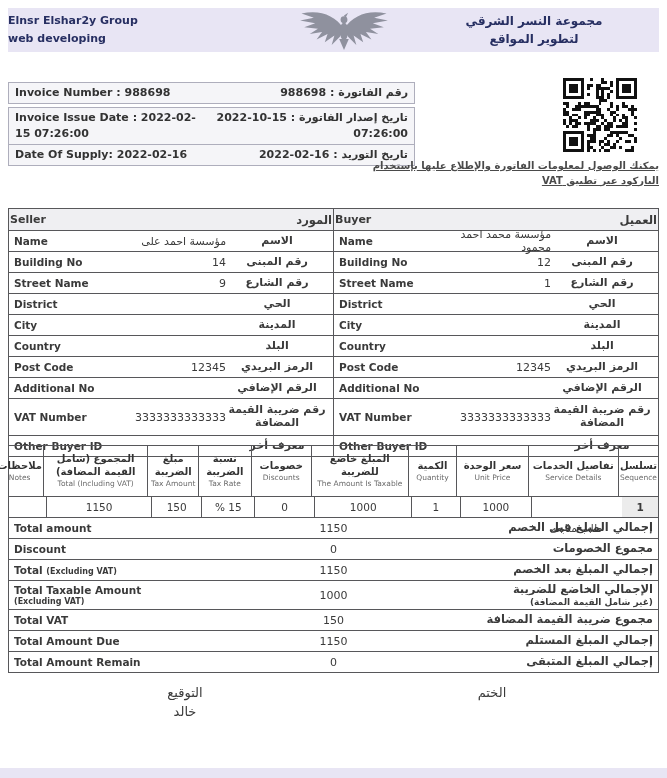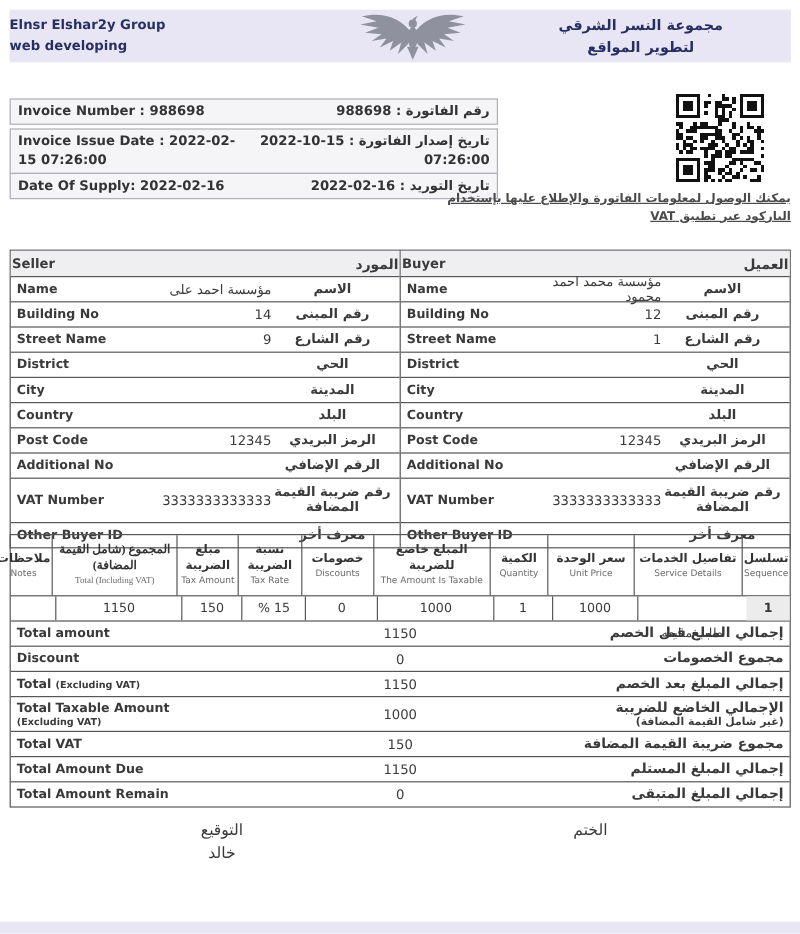--- a/index.html
+++ b/index.html
@@ -456,21 +456,21 @@
         <span class="ich-en">Discounts</span>
       </div>
       <div class="icell" style="flex: 0 0 8.1%;">
         <span class="ich-ar">نسبة الضريبة</span>
         <span class="ich-en">Tax Rate</span>
       </div>
       <div class="icell" style="flex: 0 0 7.8%;">
         <span class="ich-ar">مبلغ الضريبة</span>
         <span class="ich-en">Tax Amount</span>
       </div>
-      <div class="icell" style="flex: 0 0 16.1%; font-family: Liberation Serif, serif;">
+      <div class="icell" style="flex: 0 0 16.1%;">
         <span class="ich-ar">المجموع (شامل القيمة المضافة)</span>
         <span class="ich-en">Total (Including VAT)</span>
       </div>
       <div class="icell" style="flex: 0 0 5.9%;">
         <span class="ich-ar">ملاحظات</span>
         <span class="ich-en">Notes</span>
       </div>
     </div>
   <div id="items-body">
       <div class="irow idata-row">

